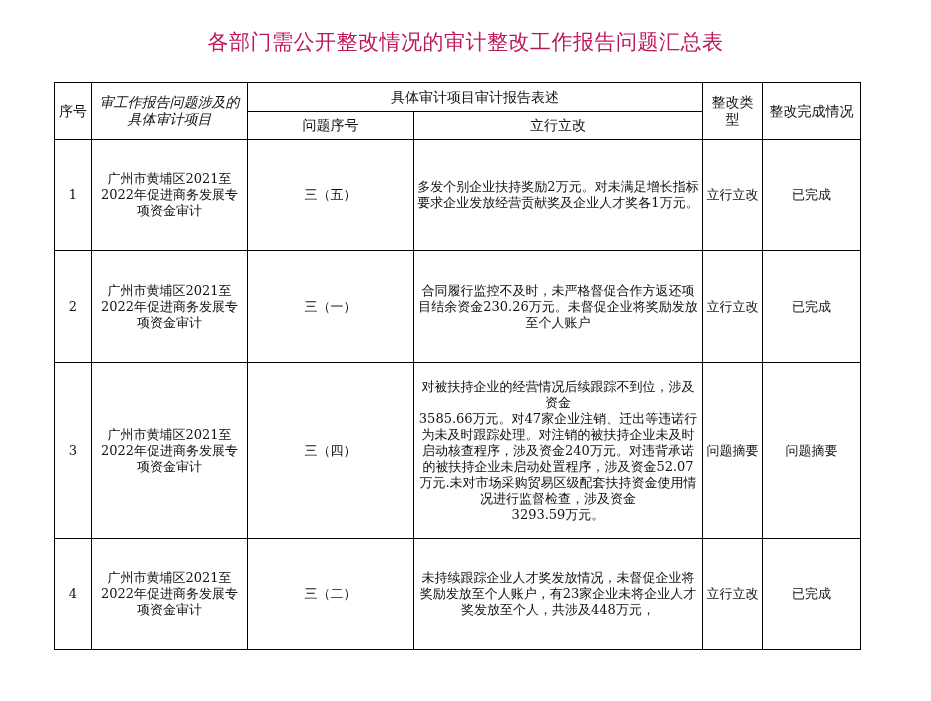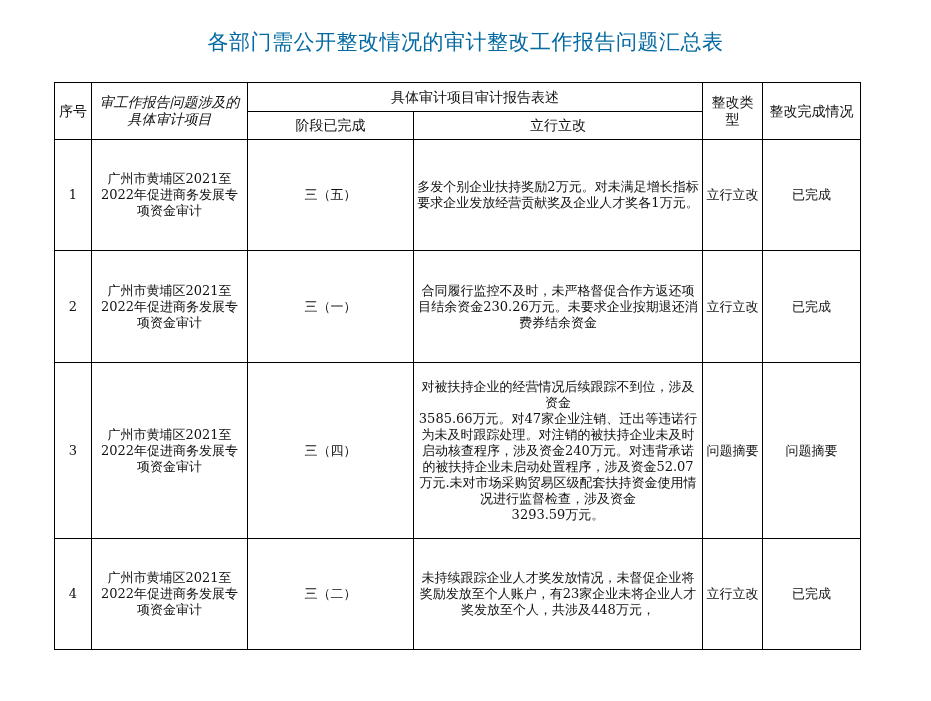--- a/index.html
+++ b/index.html
@@ -4,21 +4,21 @@
 <style>
   html, body { margin: 0; padding: 0; background: #ffffff; }
   body {
     width: 931px; height: 701px; position: relative; overflow: hidden;
     font-family: "DejaVu Serif", "Liberation Serif", serif;
     color: #111;
   }
   .title {
     position: absolute; left: 0; top: 28px; width: 931px;
     text-align: center; font-size: 21px; letter-spacing: 0.5px;
-    color: #0369a1;
+    color: #be185d;
   }
   table.report {
     position: absolute; left: 54px; top: 82px;
     border-collapse: collapse; table-layout: fixed;
     width: 806px;
   }
   table.report td, table.report th {
     border: 1px solid #000;
     font-weight: normal;
     padding: 0 3px;
@@ -55,38 +55,38 @@
   </colgroup>
   <thead>
     <tr>
       <th rowspan="2" class="seq">序号</th>
       <th rowspan="2" class="proj">审工作报告问题涉及的具体审计项目</th>
       <th colspan="2" class="grp">具体审计项目审计报告表述</th>
       <th rowspan="2" class="seq">整改类型</th>
       <th rowspan="2" class="seq">整改完成情况</th>
     </tr>
     <tr>
-      <th class="sub">阶段已完成</th>
+      <th class="sub">问题序号</th>
       <th class="sub">立行立改</th>
     </tr>
   </thead>
   <tbody>
     <tr class="r1">
       <td>1</td>
       <td>广州市黄埔区2021至2022年促进商务发展专项资金审计</td>
       <td>三（五）</td>
       <td class="summary">多发个别企业扶持奖励2万元。对未满足增长指标要求企业发放经营贡献奖及企业人才奖各1万元。</td>
       <td>立行立改</td>
       <td>已完成</td>
     </tr>
     <tr class="r2">
       <td>2</td>
       <td>广州市黄埔区2021至2022年促进商务发展专项资金审计</td>
       <td>三（一）</td>
-      <td class="summary">合同履行监控不及时，未严格督促合作方返还项目结余资金230.26万元。未要求企业按期退还消费券结余资金</td>
+      <td class="summary">合同履行监控不及时，未严格督促合作方返还项目结余资金230.26万元。未督促企业将奖励发放至个人账户</td>
       <td>立行立改</td>
       <td>已完成</td>
     </tr>
     <tr class="r3">
       <td>3</td>
       <td>广州市黄埔区2021至2022年促进商务发展专项资金审计</td>
       <td>三（四）</td>
       <td class="summary">
         <div>对被扶持企业的经营情况后续跟踪不到位，涉及资金</div>
         <div>3585.66万元。对47家企业注销、迁出等违诺行为未及时跟踪处理。对注销的被扶持企业未及时启动核查程序，涉及资金240万元。对违背承诺的被扶持企业未启动处置程序，涉及资金52.07万元.未对市场采购贸易区级配套扶持资金使用情况进行监督检查，涉及资金</div>

